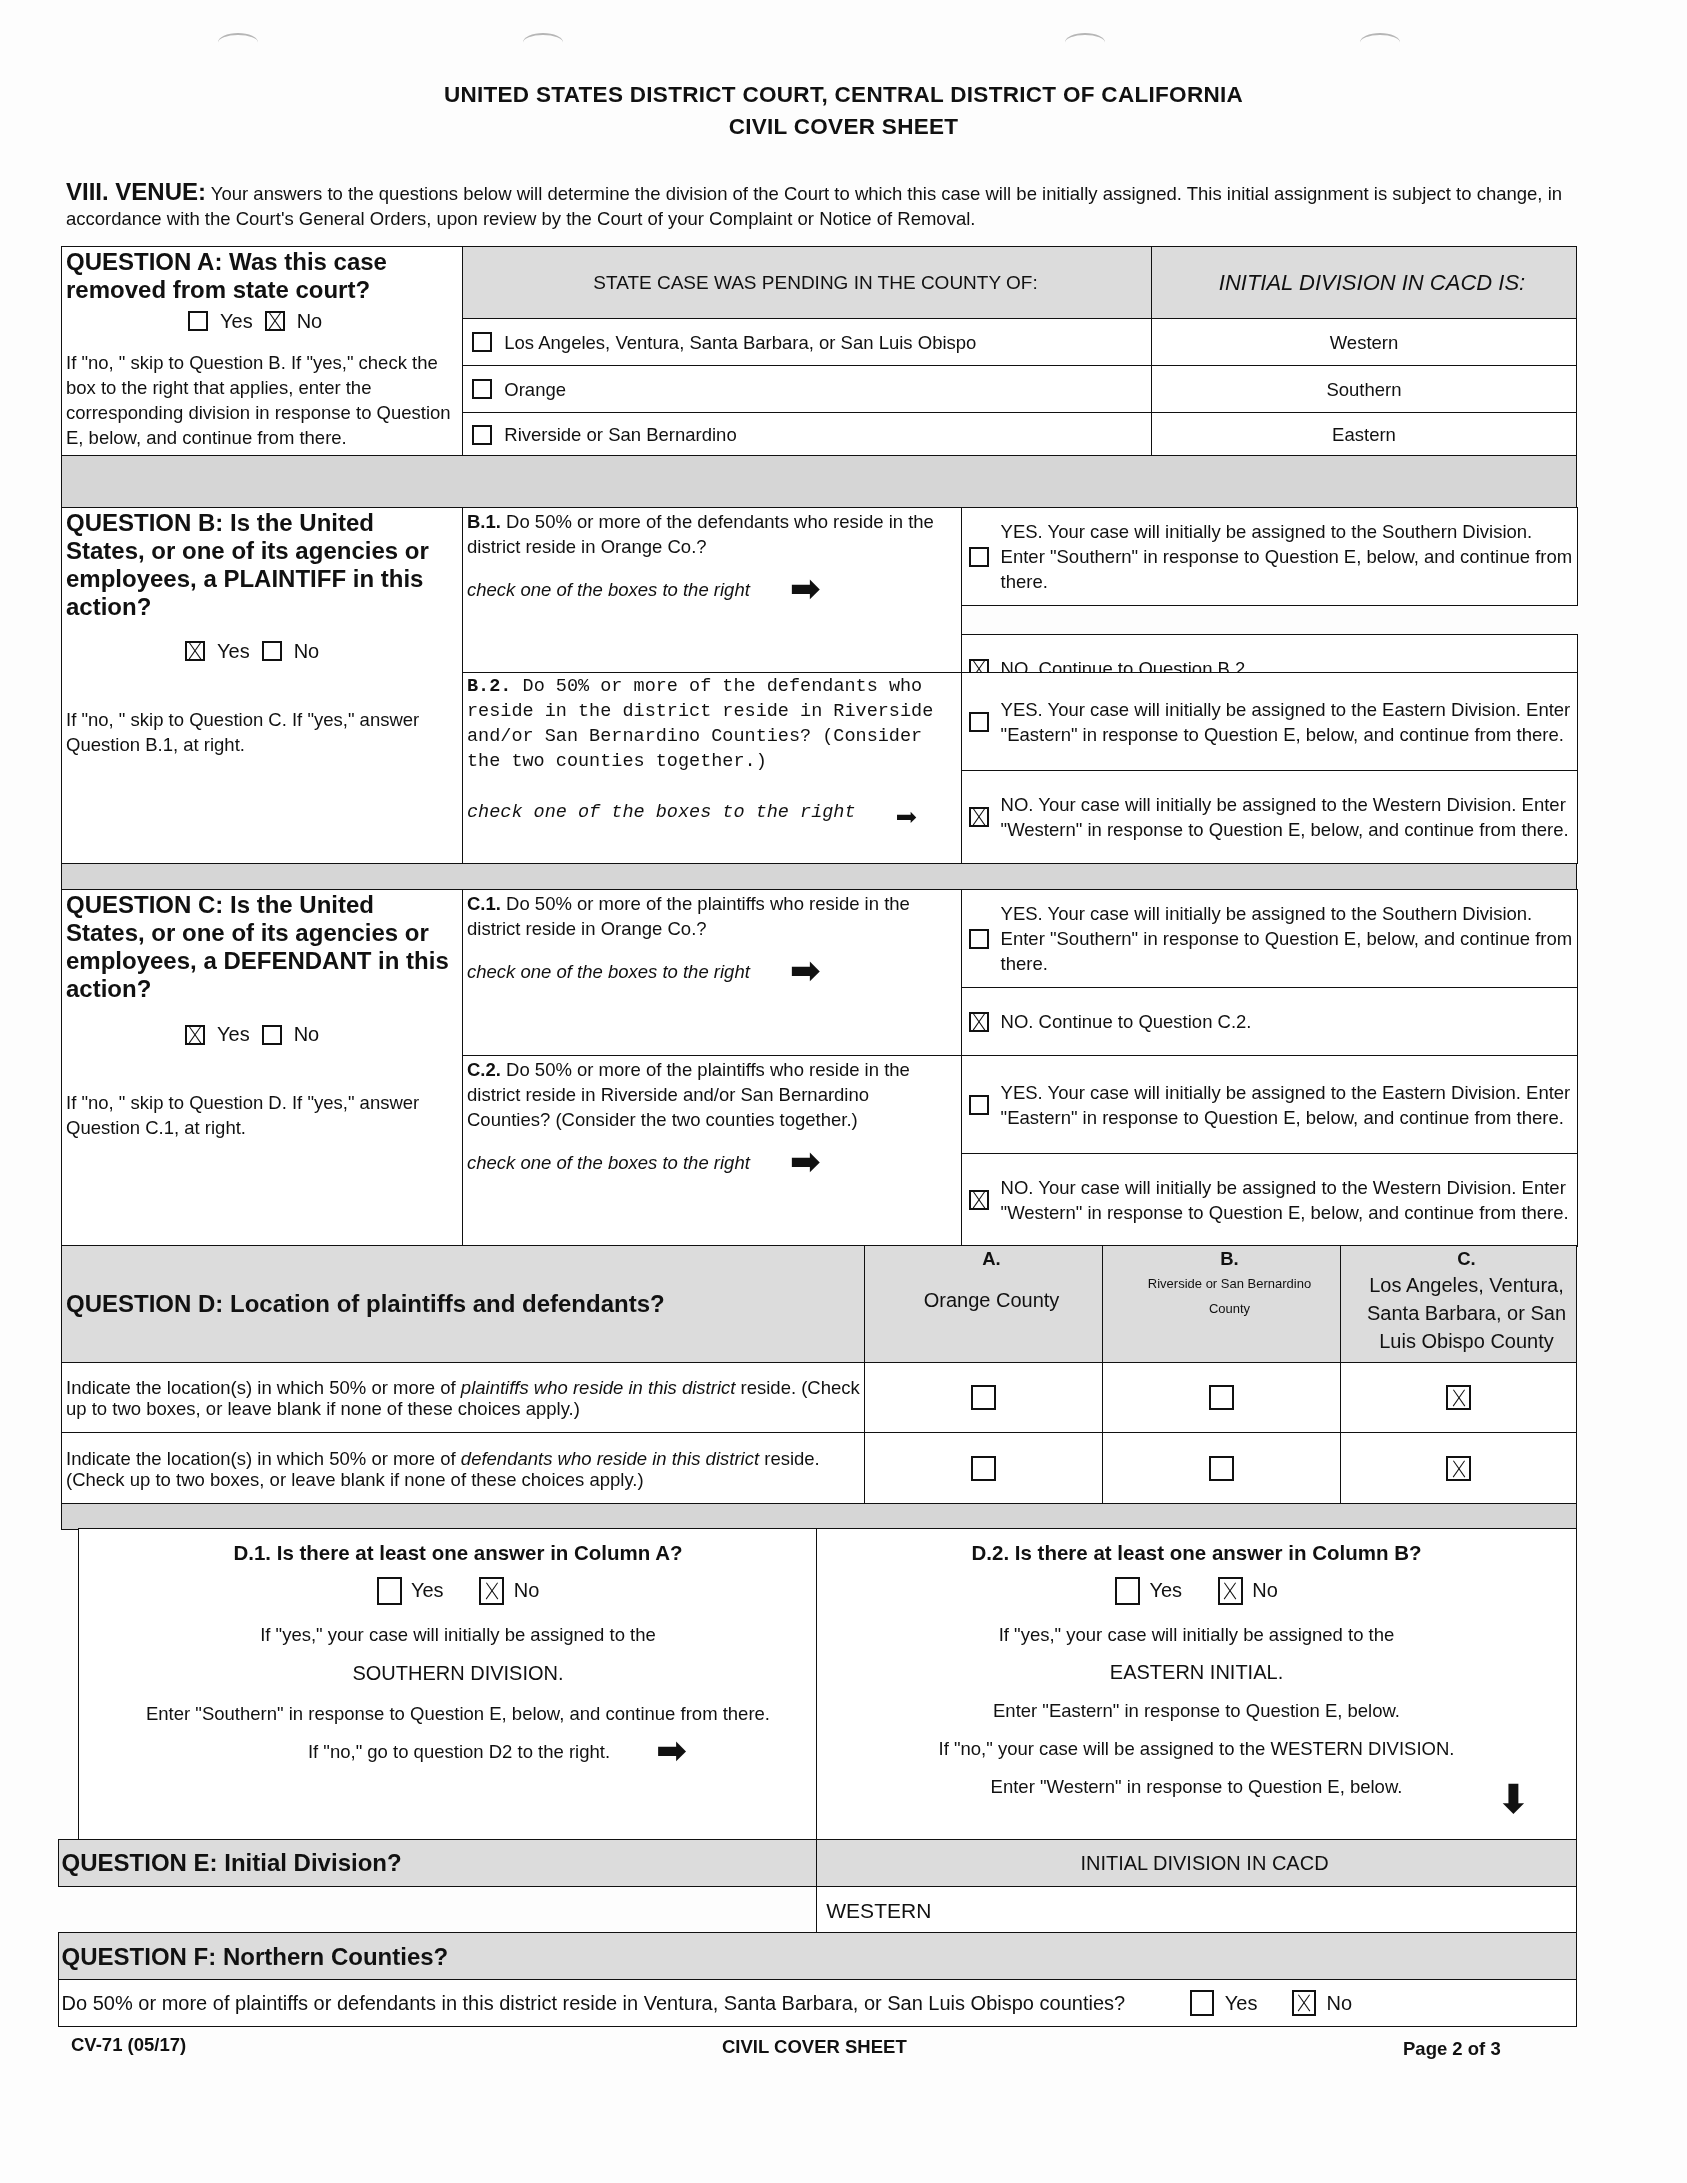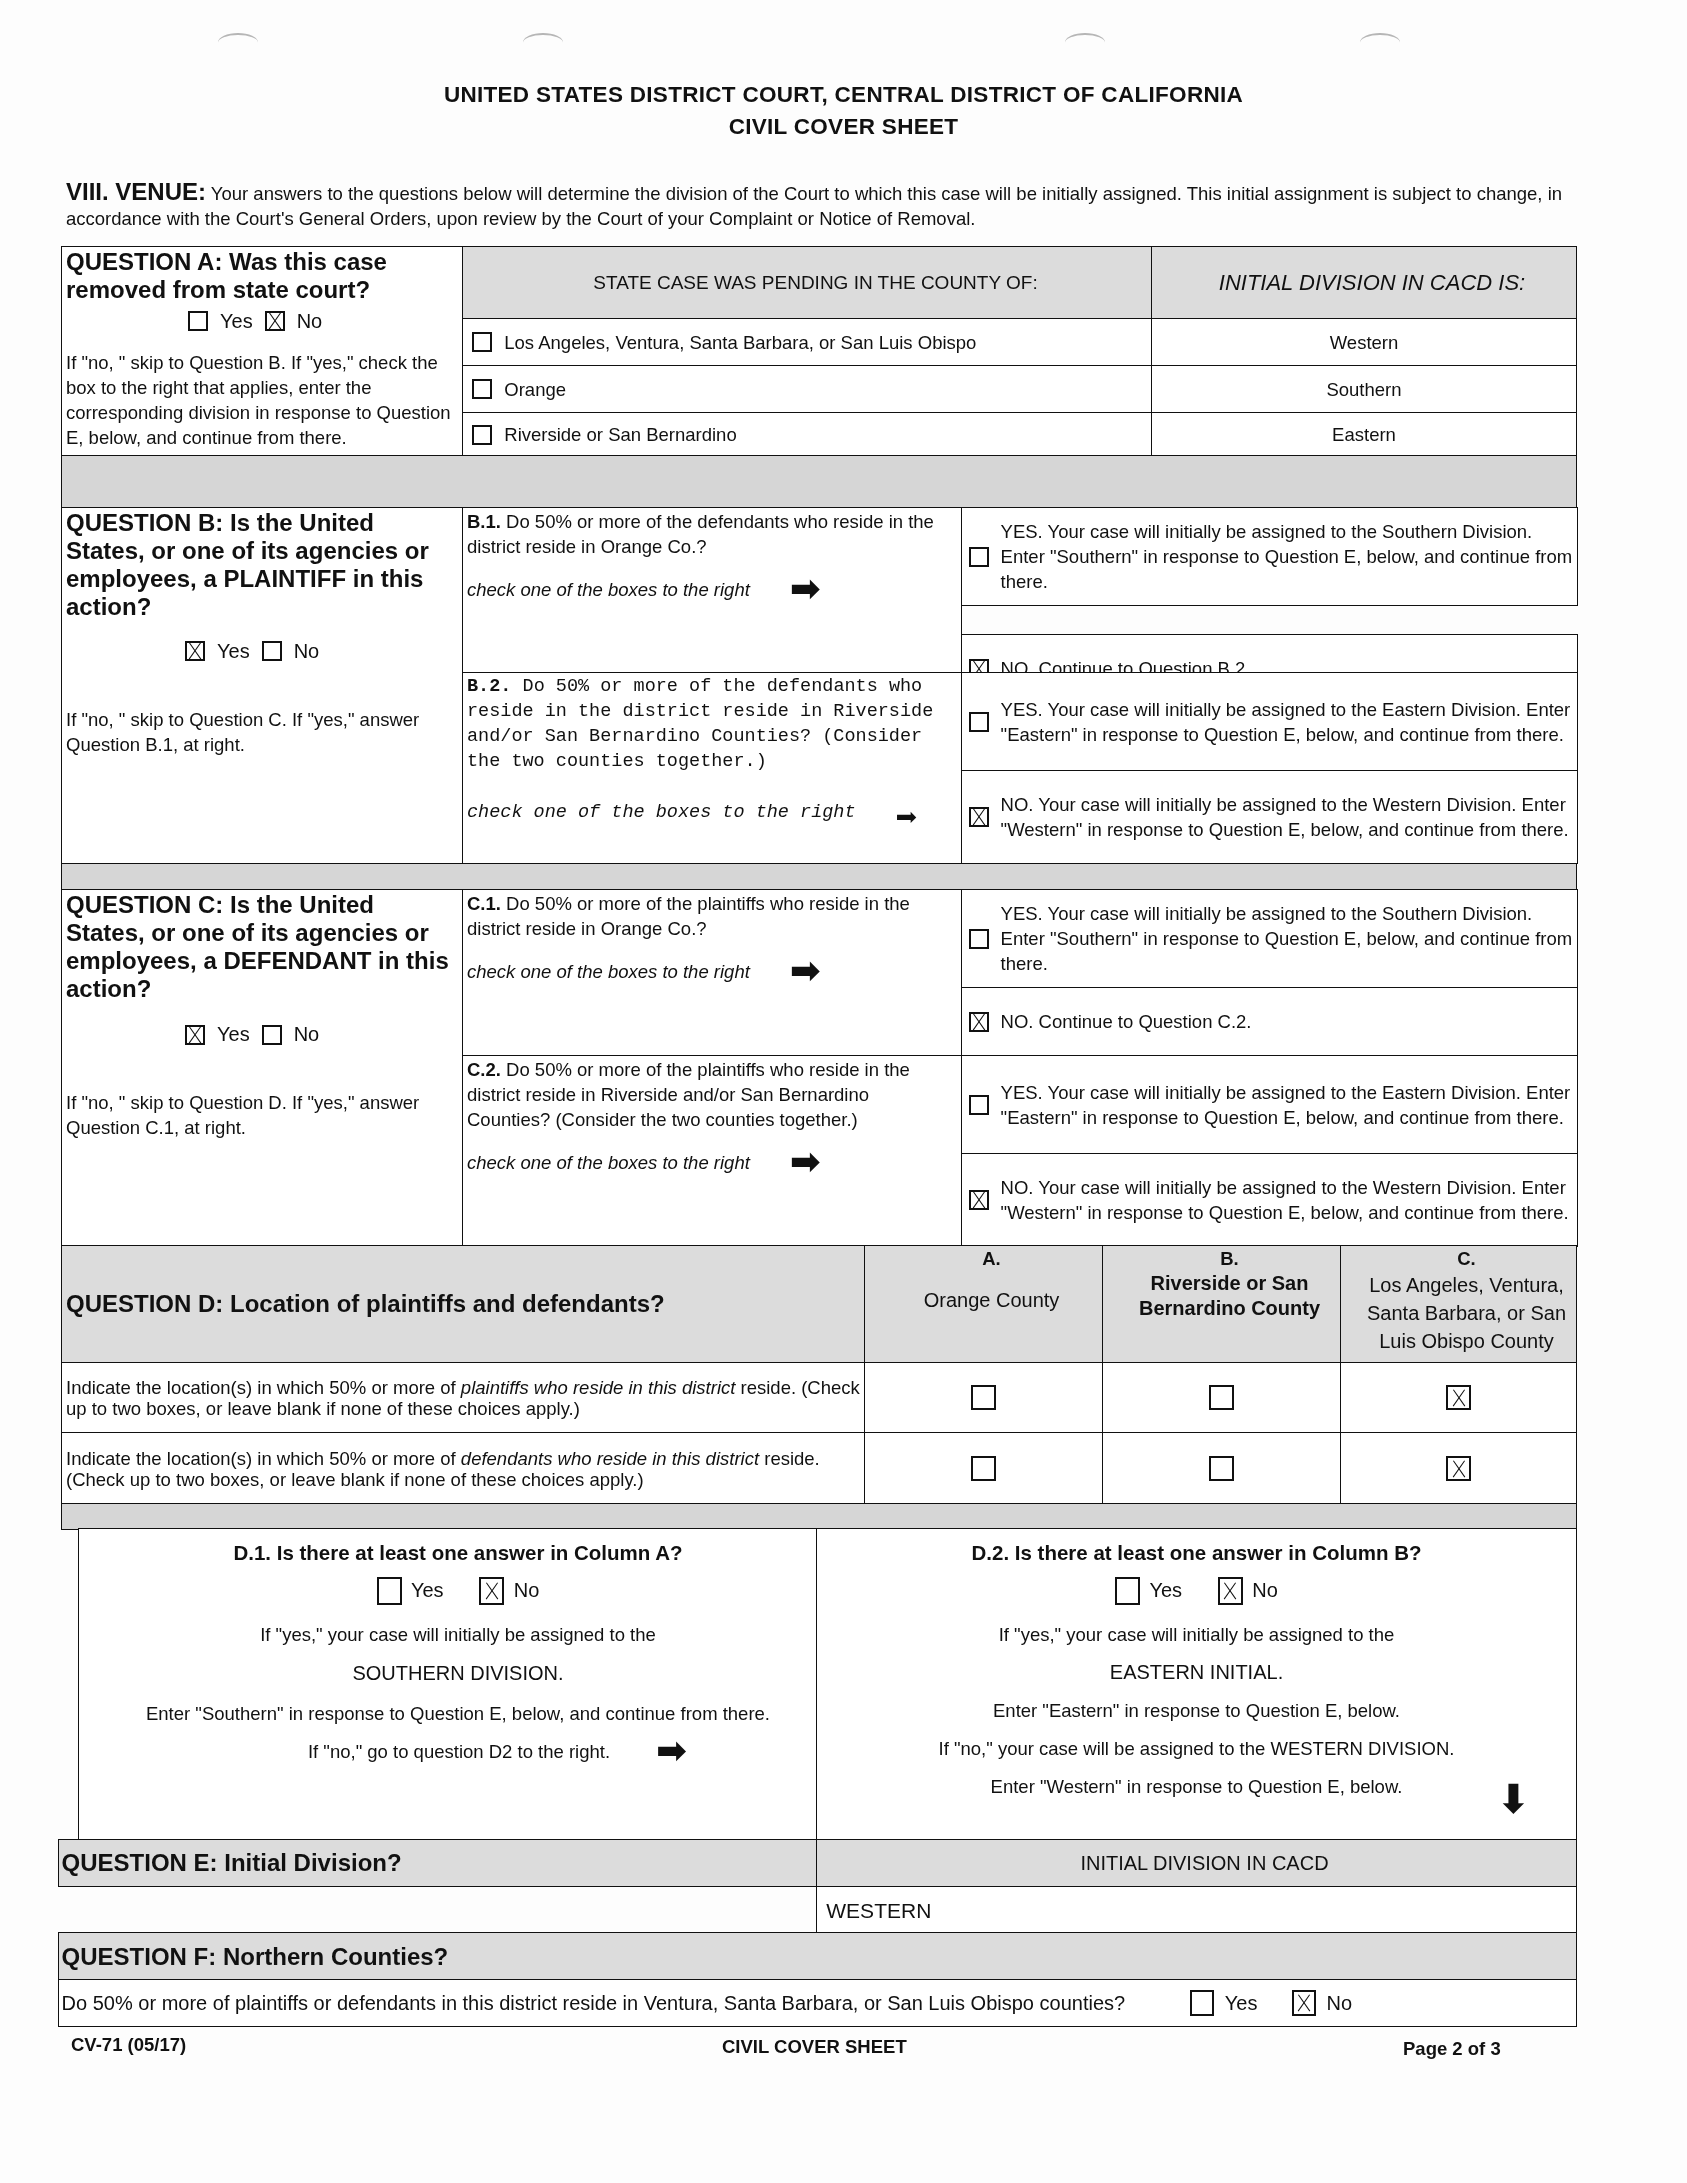--- a/index.html
+++ b/index.html
@@ -173,21 +173,21 @@
 
 <div class="cell gray flex-c" style="left:61px;top:1245px;width:805px;height:118px;padding-left:4px;">
   <span class="qh">QUESTION D:  Location of plaintiffs and defendants?</span>
 </div>
 <div class="cell gray center" style="left:864px;top:1245px;width:239px;height:118px;">
   <div class="txt" style="font-weight:bold;">A.</div>
   <div class="txt" style="margin-top:17px;font-size:20px;">Orange County</div>
 </div>
 <div class="cell gray center" style="left:1102px;top:1245px;width:239px;height:118px;">
   <div class="txt" style="font-weight:bold;">B.</div>
-  <div class="txt" style="font-size:20px;padding:0 13.2px;font-weight:bold;">Riverside or San Bernardino County</div>
+  <div class="txt" style="font-size:13px;padding:0 13.2px;">Riverside or San Bernardino County</div>
 </div>
 <div class="cell gray center" style="left:1340px;top:1245px;width:237px;height:118px;">
   <div class="txt" style="font-weight:bold;">C.</div>
   <div class="txt" style="font-size:20px;line-height:28px;">Los Angeles, Ventura, Santa Barbara, or San Luis Obispo County</div>
 </div>
 
 <div class="cell flex-c" style="left:61px;top:1362px;width:805px;height:71px;padding:0 4px;">
   <span class="txt" style="line-height:21px;">
     <span>Indicate the location(s) in which 50% or more of </span><span class="ital">plaintiffs who reside in this district</span><span> reside.  (Check up to two boxes, or leave blank if none of these choices apply.)</span>
   </span>

